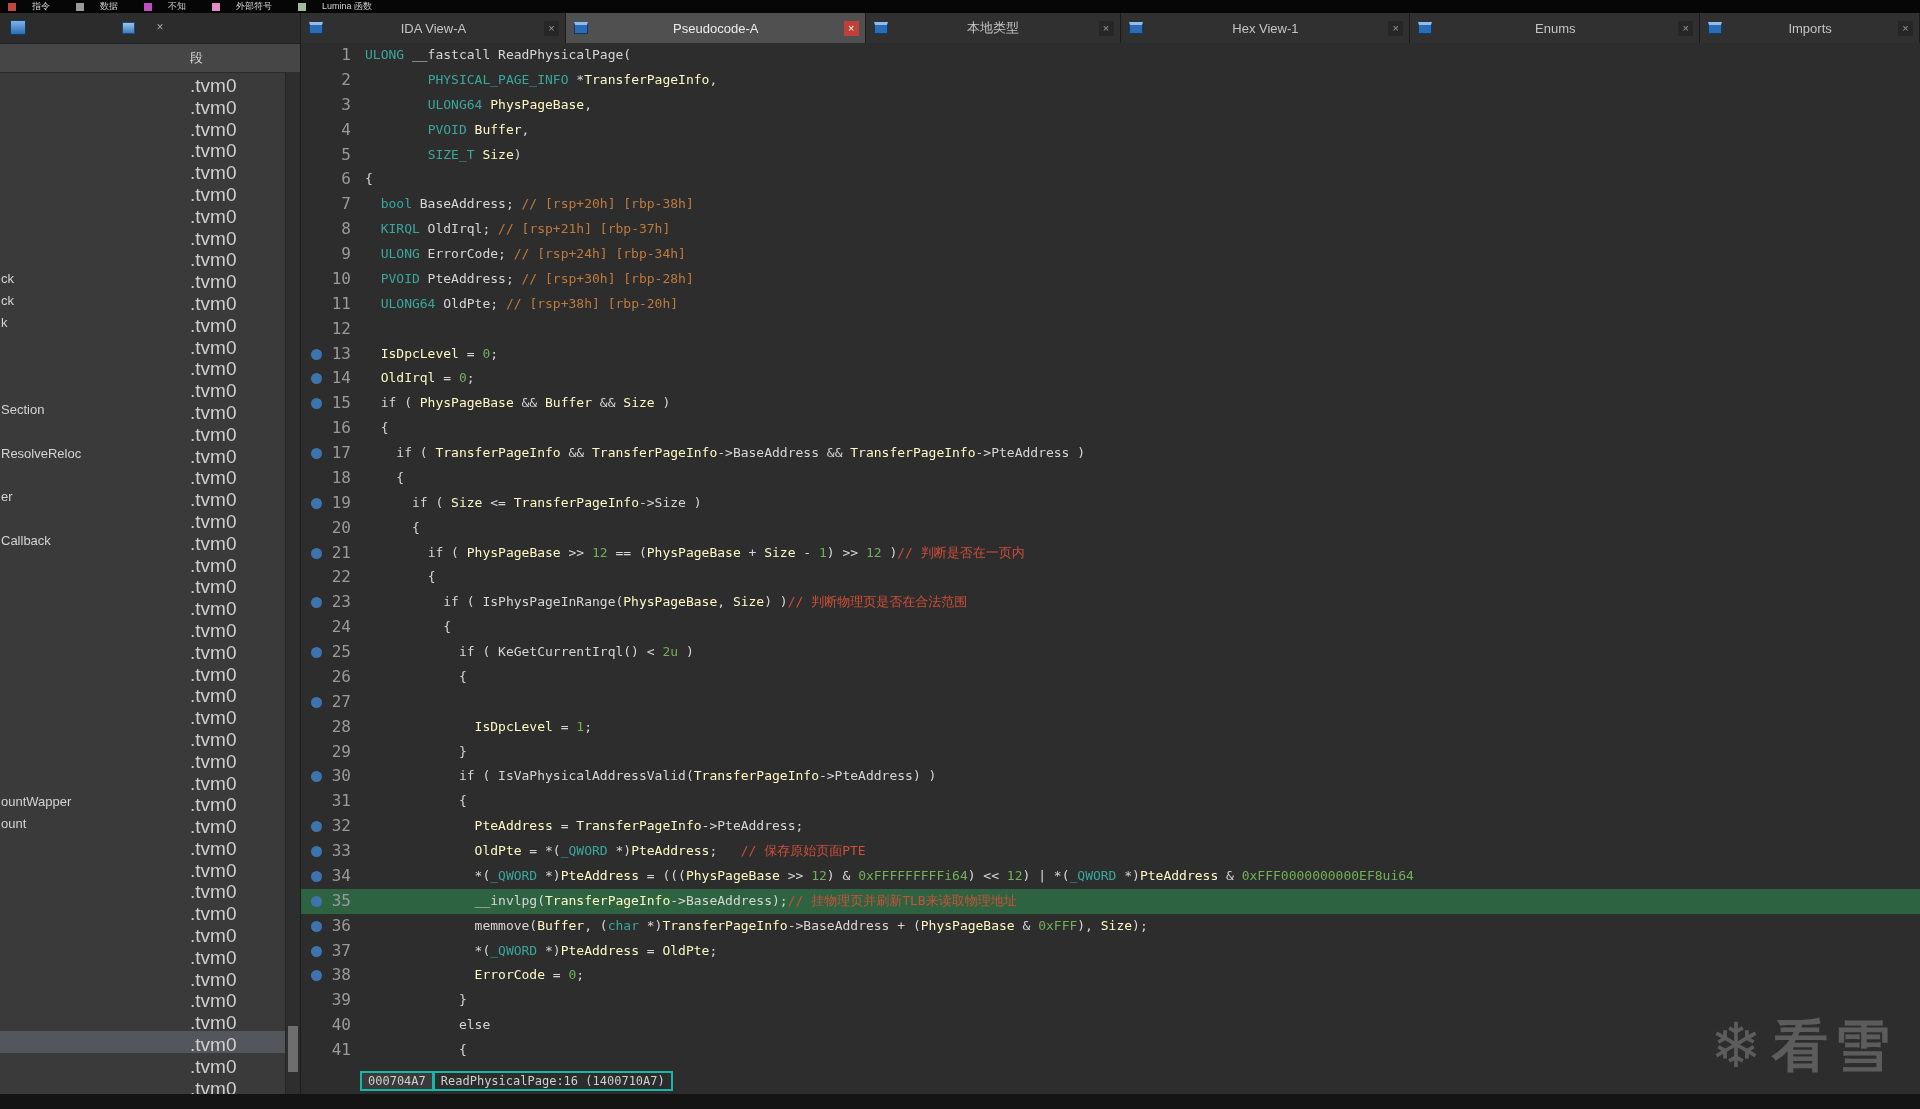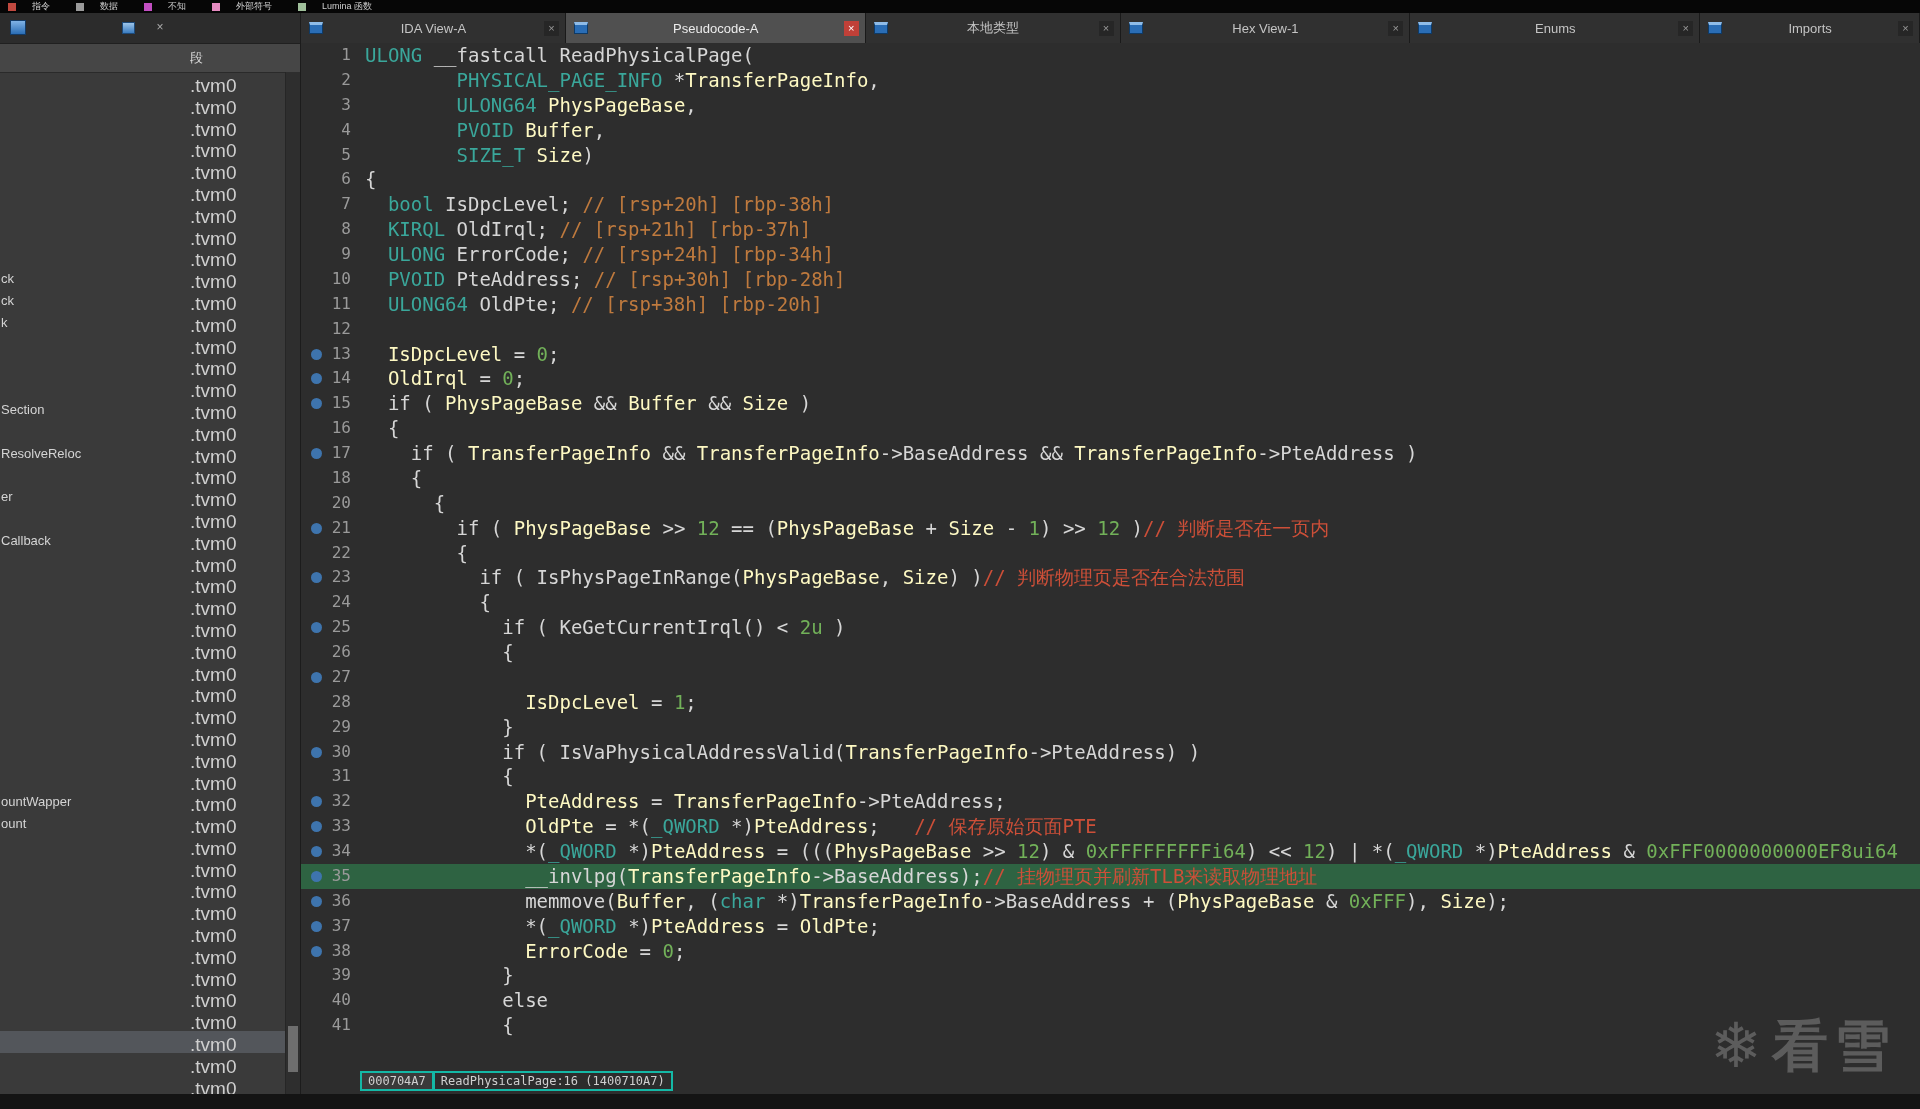--- a/index.html
+++ b/index.html
@@ -41,21 +41,21 @@
              font-size:11px;line-height:14px;text-align:center;flex:none;}
   .tab.active .tab-close{background:#c04038;color:#ffffff;}
   
   .code-area{position:absolute;top:30px;left:0;right:0;bottom:0;background:#2d2d2d;overflow:hidden;
              font-family:"DejaVu Sans Mono","Liberation Mono",monospace;}
   .cline{position:relative;height:24.88px;white-space:pre;}
   .cline.hl{background:#2e6342;}
   .dot{position:absolute;left:10px;top:7px;width:11px;height:11px;border-radius:50%;background:#3e74ad;}
   .ln{position:absolute;left:0;top:0;width:50px;text-align:right;color:#9a9a9a;
       font-size:16px;line-height:24.88px;}
-  .ct{position:absolute;left:64px;top:0;font-size:19px;line-height:24.88px;white-space:pre;}
+  .ct{position:absolute;left:64px;top:0;font-size:13px;line-height:24.88px;white-space:pre;}
   .tok-w{color:#d6d6d6}.tok-t{color:#3aa79b}.tok-v{color:#fef9c3}
   .tok-c{color:#bf7a3e}.tok-zh{color:#cd4f38}.tok-n{color:#72b159}
   
   .status-popup{position:absolute;left:59px;bottom:3px;display:flex;z-index:20;
                 font-family:"DejaVu Sans Mono","Liberation Mono",monospace;font-size:12px;color:#cfcfcf;}
   .sp-box{border:2px solid #14b8a6;background:#3a3a3a;padding:1px 6px;line-height:14px;white-space:nowrap;}
   .sp-box + .sp-box{background:#2c2c2c;margin-left:-1px;}
   
   .bottom-bar{position:absolute;left:0;bottom:0;width:1920px;height:15px;background:#141414;z-index:25;}
   
@@ -330,32 +330,33 @@
       </div>
     </div>
   <div class="code-area">
     <div>
         <div class="cline"><span class="ln">1</span><span class="ct"><span class="tok-t">ULONG</span><span class="tok-w"> __fastcall ReadPhysicalPage(</span></span></div>
         <div class="cline"><span class="ln">2</span><span class="ct">        <span class="tok-t">PHYSICAL_PAGE_INFO</span><span class="tok-w"> *</span><span class="tok-v">TransferPageInfo</span><span class="tok-w">,</span></span></div>
         <div class="cline"><span class="ln">3</span><span class="ct">        <span class="tok-t">ULONG64</span><span class="tok-w"> </span><span class="tok-v">PhysPageBase</span><span class="tok-w">,</span></span></div>
         <div class="cline"><span class="ln">4</span><span class="ct">        <span class="tok-t">PVOID</span><span class="tok-w"> </span><span class="tok-v">Buffer</span><span class="tok-w">,</span></span></div>
         <div class="cline"><span class="ln">5</span><span class="ct">        <span class="tok-t">SIZE_T</span><span class="tok-w"> </span><span class="tok-v">Size</span><span class="tok-w">)</span></span></div>
         <div class="cline"><span class="ln">6</span><span class="ct"><span class="tok-w">{</span></span></div>
-        <div class="cline"><span class="ln">7</span><span class="ct">  <span class="tok-t">bool</span><span class="tok-w"> IsDpcLevel; </span><span class="tok-c">// [rsp+20h] [rbp-38h]</span></span></div>
+        <div class="cline"><span class="ln">7</span><span class="ct">  <span class="tok-t">bool</span><span class="tok-w"> BaseAddress; </span><span class="tok-c">// [rsp+20h] [rbp-38h]</span></span></div>
         <div class="cline"><span class="ln">8</span><span class="ct">  <span class="tok-t">KIRQL</span><span class="tok-w"> OldIrql; </span><span class="tok-c">// [rsp+21h] [rbp-37h]</span></span></div>
         <div class="cline"><span class="ln">9</span><span class="ct">  <span class="tok-t">ULONG</span><span class="tok-w"> ErrorCode; </span><span class="tok-c">// [rsp+24h] [rbp-34h]</span></span></div>
         <div class="cline"><span class="ln">10</span><span class="ct">  <span class="tok-t">PVOID</span><span class="tok-w"> PteAddress; </span><span class="tok-c">// [rsp+30h] [rbp-28h]</span></span></div>
         <div class="cline"><span class="ln">11</span><span class="ct">  <span class="tok-t">ULONG64</span><span class="tok-w"> OldPte; </span><span class="tok-c">// [rsp+38h] [rbp-20h]</span></span></div>
         <div class="cline"><span class="ln">12</span><span class="ct"></span></div>
         <div class="cline"><span class="dot"></span><span class="ln">13</span><span class="ct">  <span class="tok-v">IsDpcLevel</span><span class="tok-w"> = </span><span class="tok-n">0</span><span class="tok-w">;</span></span></div>
         <div class="cline"><span class="dot"></span><span class="ln">14</span><span class="ct">  <span class="tok-v">OldIrql</span><span class="tok-w"> = </span><span class="tok-n">0</span><span class="tok-w">;</span></span></div>
         <div class="cline"><span class="dot"></span><span class="ln">15</span><span class="ct">  <span class="tok-w">if ( </span><span class="tok-v">PhysPageBase</span><span class="tok-w"> &amp;&amp; </span><span class="tok-v">Buffer</span><span class="tok-w"> &amp;&amp; </span><span class="tok-v">Size</span><span class="tok-w"> )</span></span></div>
         <div class="cline"><span class="ln">16</span><span class="ct">  <span class="tok-w">{</span></span></div>
         <div class="cline"><span class="dot"></span><span class="ln">17</span><span class="ct">    <span class="tok-w">if ( </span><span class="tok-v">TransferPageInfo</span><span class="tok-w"> &amp;&amp; </span><span class="tok-v">TransferPageInfo</span><span class="tok-w">-&gt;BaseAddress &amp;&amp; </span><span class="tok-v">TransferPageInfo</span><span class="tok-w">-&gt;PteAddress )</span></span></div>
         <div class="cline"><span class="ln">18</span><span class="ct">    <span class="tok-w">{</span></span></div>
+        <div class="cline"><span class="dot"></span><span class="ln">19</span><span class="ct">      <span class="tok-w">if ( </span><span class="tok-v">Size</span><span class="tok-w"> &lt;= </span><span class="tok-v">TransferPageInfo</span><span class="tok-w">-&gt;Size )</span></span></div>
         <div class="cline"><span class="ln">20</span><span class="ct">      <span class="tok-w">{</span></span></div>
         <div class="cline"><span class="dot"></span><span class="ln">21</span><span class="ct">        <span class="tok-w">if ( </span><span class="tok-v">PhysPageBase</span><span class="tok-w"> &gt;&gt; </span><span class="tok-n">12</span><span class="tok-w"> == (</span><span class="tok-v">PhysPageBase</span><span class="tok-w"> + </span><span class="tok-v">Size</span><span class="tok-w"> - </span><span class="tok-n">1</span><span class="tok-w">) &gt;&gt; </span><span class="tok-n">12</span><span class="tok-w"> )</span><span class="tok-zh">// 判断是否在一页内</span></span></div>
         <div class="cline"><span class="ln">22</span><span class="ct">        <span class="tok-w">{</span></span></div>
         <div class="cline"><span class="dot"></span><span class="ln">23</span><span class="ct">          <span class="tok-w">if ( IsPhysPageInRange(</span><span class="tok-v">PhysPageBase</span><span class="tok-w">, </span><span class="tok-v">Size</span><span class="tok-w">) )</span><span class="tok-zh">// 判断物理页是否在合法范围</span></span></div>
         <div class="cline"><span class="ln">24</span><span class="ct">          <span class="tok-w">{</span></span></div>
         <div class="cline"><span class="dot"></span><span class="ln">25</span><span class="ct">            <span class="tok-w">if ( KeGetCurrentIrql() &lt; </span><span class="tok-n">2u</span><span class="tok-w"> )</span></span></div>
         <div class="cline"><span class="ln">26</span><span class="ct">            <span class="tok-w">{</span></span></div>
         <div class="cline"><span class="dot"></span><span class="ln">27</span></div>
         <div class="cline"><span class="ln">28</span><span class="ct">              <span class="tok-v">IsDpcLevel</span><span class="tok-w"> = </span><span class="tok-n">1</span><span class="tok-w">;</span></span></div>
         <div class="cline"><span class="ln">29</span><span class="ct">            <span class="tok-w">}</span></span></div>

